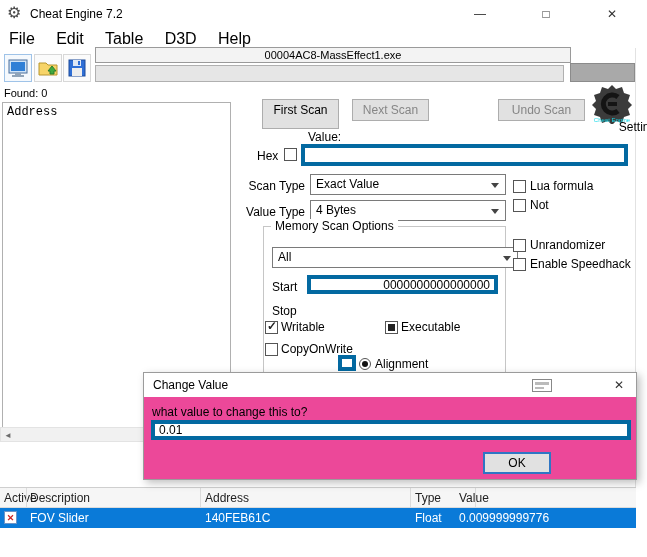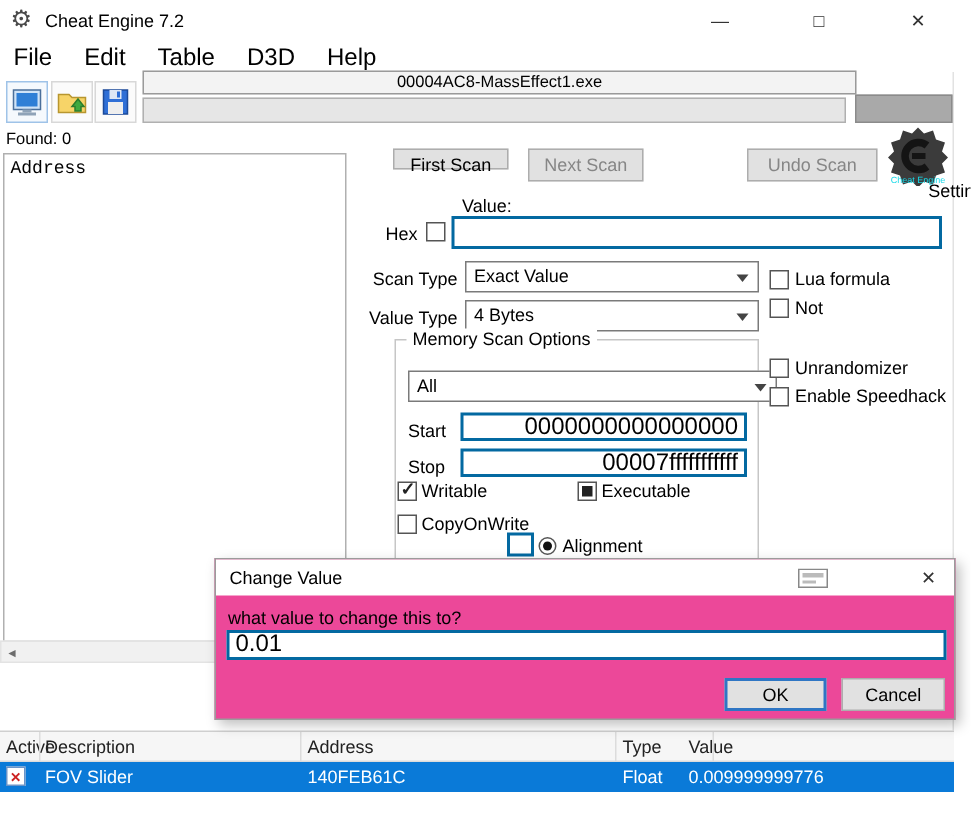--- a/index.html
+++ b/index.html
@@ -35,31 +35,31 @@
 
   #hscroll { position:absolute; left:0; top:427px; width:232px; height:15px; background:#f1f1f1; border:1px solid #e3e3e3; }
   .scroll-arrow { position:absolute; top:1px; width:14px; height:12px; color:#6d6d6d; font-size:8px; line-height:13px; text-align:center; }
   #scroll-left { left:0; } #scroll-right { right:0; }
 
   #memory-view { position:absolute; left:8px; top:454px; width:129px; height:20px; background:#e1e1e1; border:1px solid #adadad; font-size:12px; text-align:center; line-height:18px; }
 
   
   .btn { position:absolute; background:#e1e1e1; border:1px solid #adadad; font-size:12px; text-align:center; line-height:20px; cursor:default; }
   .btn.disabled { color:#868686; }
-  #first-scan { left:262px; top:99px; width:77px; height:14px; }
+  #first-scan { left:262px; top:99px; width:77px; height:30px; }
   #next-scan  { left:352px; top:99px; width:77px; height:22px; }
   #undo-scan  { left:498px; top:99px; width:87px; height:22px; }
 
   #ce-logo { position:absolute; left:588px; top:84px; width:48px; height:40px; }
   #settings-label { position:absolute; left:589px; top:120px; width:47px; text-align:center; font-size:12px;margin-left:28px; }
 
   
   .lbl { position:absolute; font-size:12px; white-space:nowrap; }
   .lbl-r { position:absolute; width:75px; text-align:right; font-size:12px; white-space:nowrap; }
-  .txt { position:absolute; border:2px solid #0369a1; background:#fff; font-size:16px; padding:0 4px; font-family:"Liberation Sans", sans-serif; outline:none; }
+  .txt { position:absolute; border:4px solid #0369a1; background:#fff; font-size:12px; padding:0 4px; font-family:"Liberation Sans", sans-serif; outline:none; }
   .txt.num { text-align:right; }
 
   .combo { position:absolute; background:#fff; border:1px solid #7a7a7a; font-size:12px; line-height:19px; padding:0 20px 0 5px; white-space:nowrap; overflow:hidden; }
   .combo .arrow { position:absolute; right:6px; top:8px; width:0; height:0; border-left:4px solid transparent; border-right:4px solid transparent; border-top:5px solid #444; }
 
   .cb { position:absolute; width:13px; height:13px; background:#fff; border:1px solid #555; }
   .cb.checked::after { content:"✓"; position:absolute; left:1px; top:-2px; font-size:12px; font-weight:bold; color:#222; line-height:12px; }
   .cb.indet::after { content:""; position:absolute; left:2px; top:2px; width:7px; height:7px; background:#222; }
 
   .radio { position:absolute; width:12px; height:12px; border:1px solid #555; border-radius:50%; background:#fff; }
@@ -195,21 +195,20 @@
   </div>
 
   <div class="cb" style="left:513px; top:239px;"></div>
   <div class="lbl" style="left:530px; top:238px;">Unrandomizer</div>
   <div class="cb" style="left:513px; top:258px;"></div>
   <div class="lbl" style="left:530px; top:257px;">Enable Speedhack</div>
 
   <div class="lbl" style="left:272px; top:280px;">Start</div>
   <input class="txt num" style="left: 307px; top: 275px; width: 191px; height: 19px;" value="0000000000000000">
   <div class="lbl" style="left:272px; top:304px;">Stop</div>
-  <input class="txt num" style="left: 307px; top: 299px; width: 191px; height: 19px;" value="00007fffffffffff">
 
   <div class="cb checked" style="left:265px; top:321px;"></div>
   <div class="lbl" style="left:281px; top:320px;">Writable</div>
   <div class="cb indet" style="left:385px; top:321px;"></div>
   <div class="lbl" style="left:401px; top:320px;">Executable</div>
   <div class="cb" style="left:265px; top:343px;"></div>
   <div class="lbl" style="left:281px; top:342px;">CopyOnWrite</div>
 
   <div class="txt" style="left:338px; top:355px; width:18px; height:16px;"></div>
   <div class="radio sel" style="left:359px; top:358px;"></div>
@@ -246,14 +245,13 @@
         <rect x="0.5" y="0.5" width="19" height="12" fill="#ffffff" stroke="#888888"></rect>
         <rect x="3" y="3" width="14" height="3" fill="#bbbbbb"></rect>
         <rect x="3" y="8" width="9" height="2" fill="#bbbbbb"></rect>
       </svg>
     </span>
     <div id="dlg-close">✕</div>
   </div>
   <div id="dlg-prompt">what value to change this to?</div>
   <input class="txt" id="dlg-input" autofocus="" value="0.01" style="">
   <div class="btn" id="dlg-ok">OK</div>
-  <div class="btn" id="dlg-cancel">Cancel</div>
 </div>
 
 </body></html>

